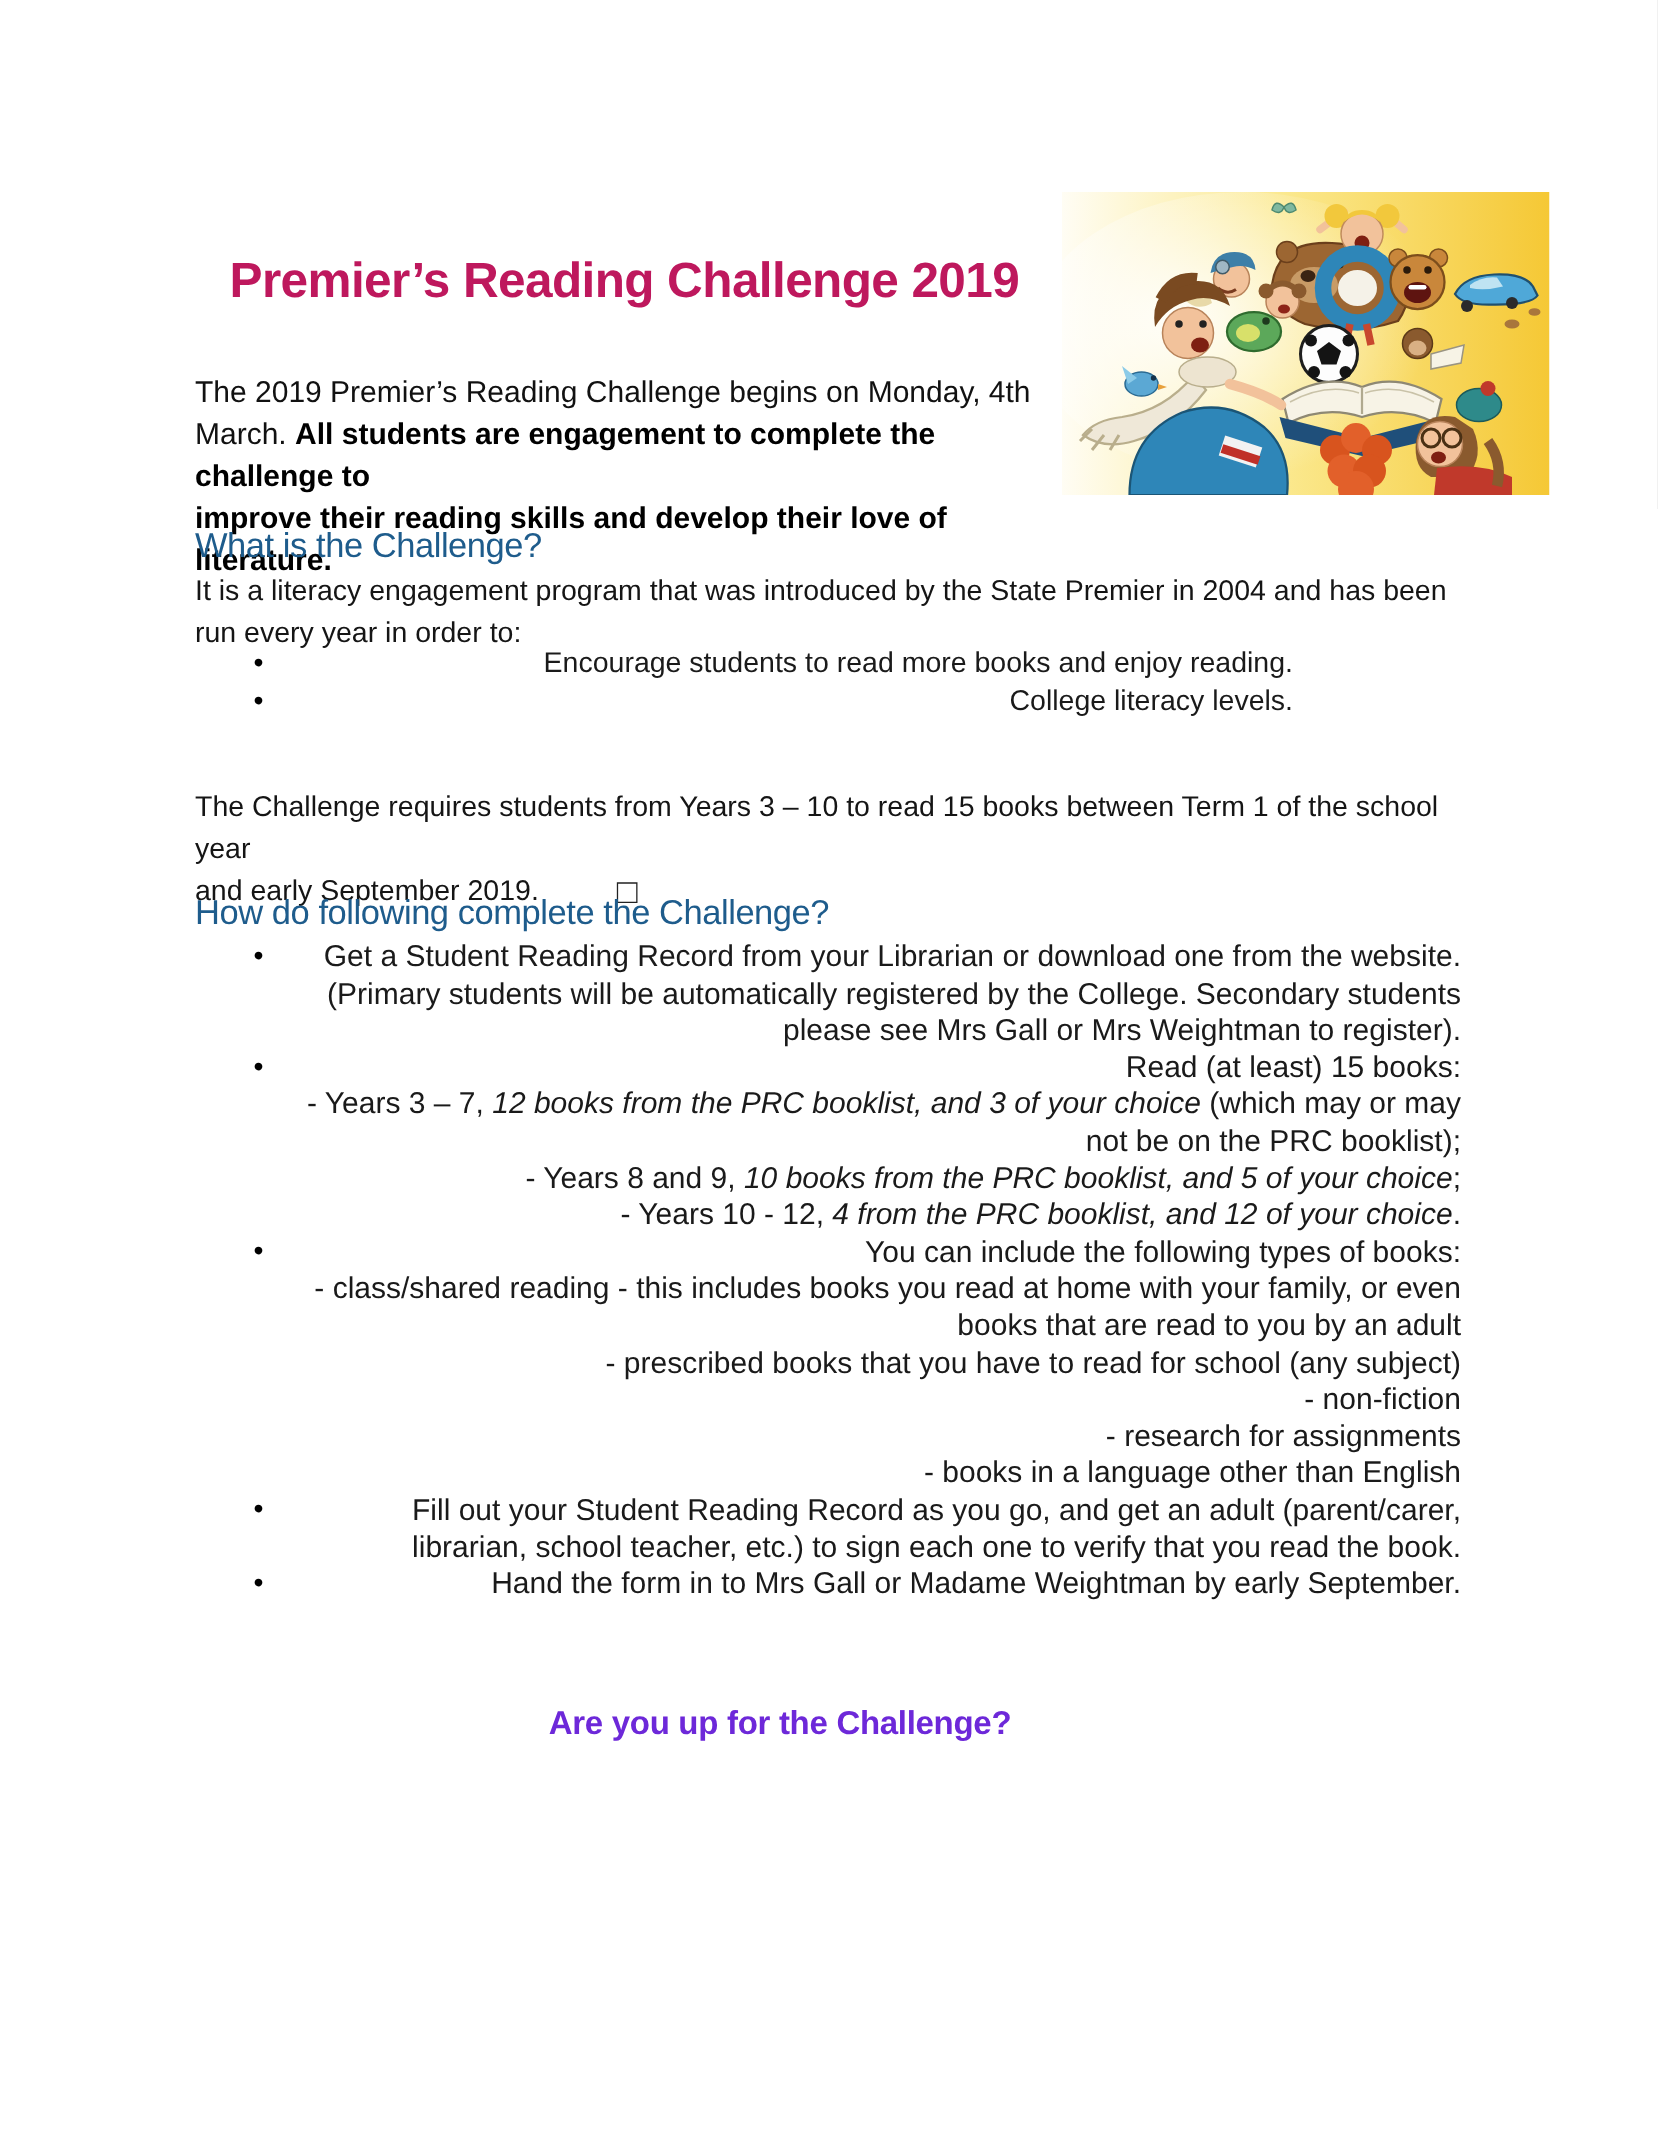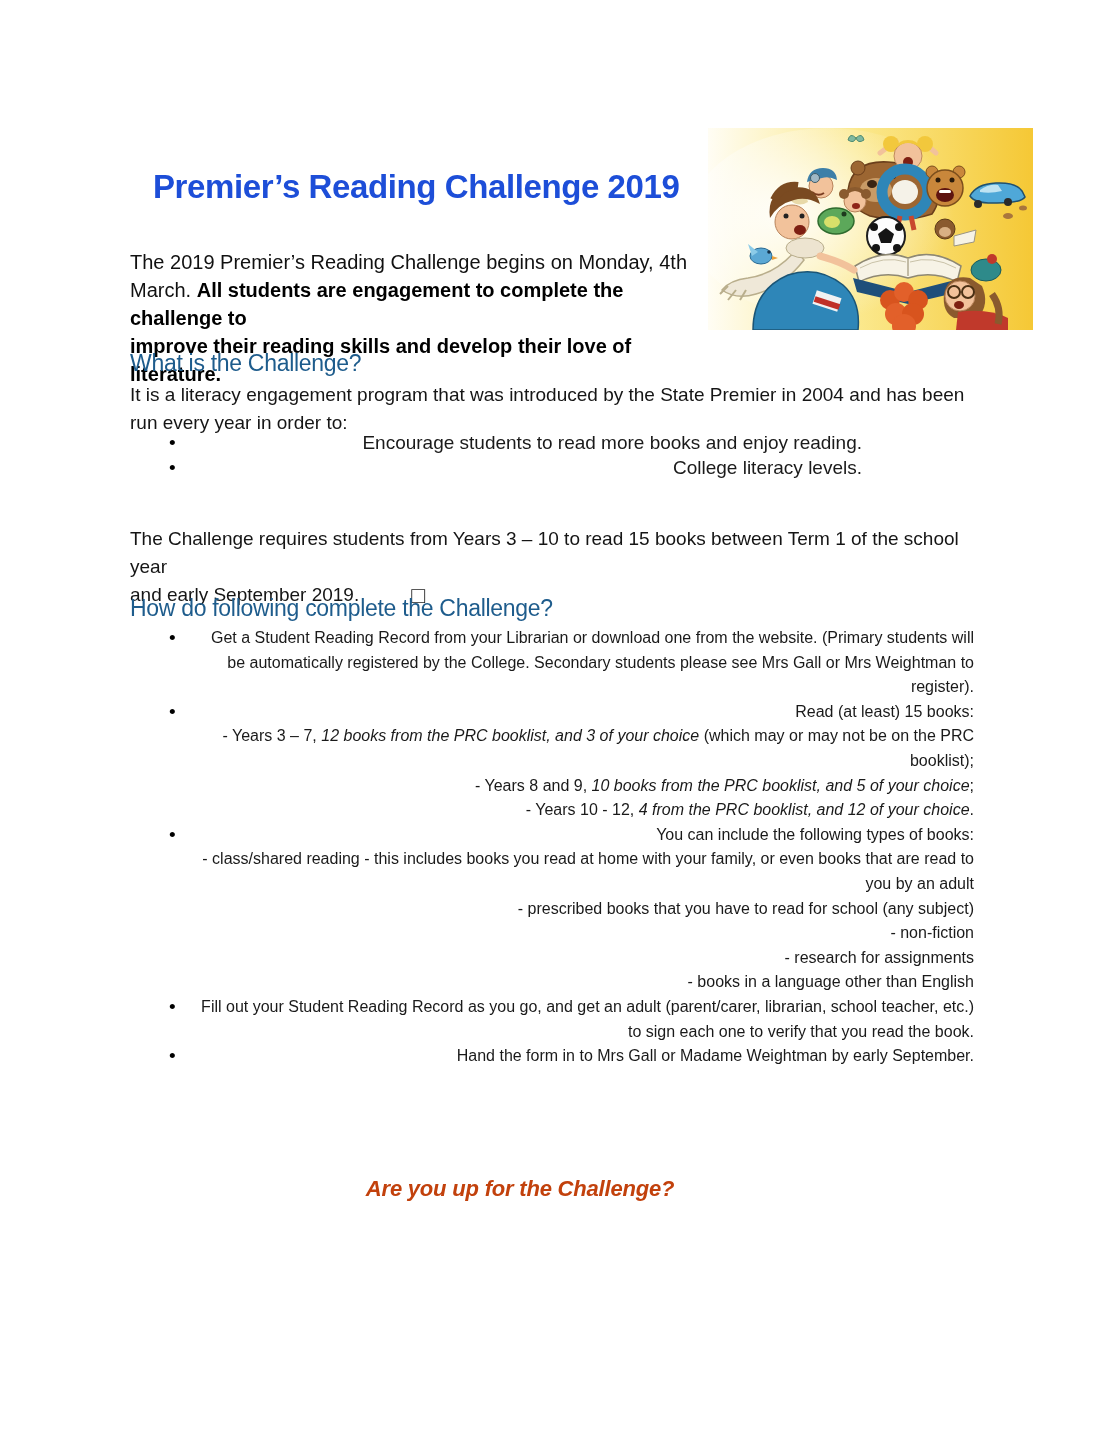--- a/index.html
+++ b/index.html
@@ -8,21 +8,21 @@
     width:1105px;height:1430px;
     background:#ffffff;
     font-family:"Liberation Sans",sans-serif;
     color:#1a1a1a;
     overflow:hidden;
     margin:0 auto;
   }
   .doc-title{
     position:absolute;left:153px;top:168px;
     font-size:33px;font-weight:bold;letter-spacing:-0.4px;
-    color:#1d4ed8;white-space:nowrap;
+    color:#be185d;white-space:nowrap;
   }
   .intro{
     position:absolute;left:130px;top:228px;width:575px;
     font-size:20px;line-height:28px;color:#111;
   }
   .intro .line{display:block;}
   .intro b{color:#000;}
   .illustration-wrap{
     position:absolute;left:708px;top:128px;width:325px;height:202px;
   }
@@ -54,30 +54,29 @@
     content:"\2022";
     position:absolute;left:7px;top:0;
     font-size:19px;color:#000;
   }
   .list-what{
     position:absolute;left:162px;top:430px;width:700px;
     font-size:19px;line-height:25px;
   }
   .list-how{
     position:absolute;left:162px;top:626px;width:812px;
-    font-size:16px;line-height:24.6px;
+    font-size:20px;line-height:24.6px;
   }
   .subline{display:block;}
   .subline em{font-style:italic;}
   .closing{
     position:absolute;left:130px;top:1136px;width:780px;
     text-align:center;
-    font-size:22px;font-weight:bold;font-style:italic;color:#c2410c;
+    font-size:22px;font-weight:bold;color:#6d28d9;
     letter-spacing:-0.2px;
-    margin-top:40px;
   }
 </style>
 </head>
 <body>
 
 <div class="page">
 
   <div class="doc-title">Premier’s Reading Challenge 2019</div>
 
   <p class="intro">

